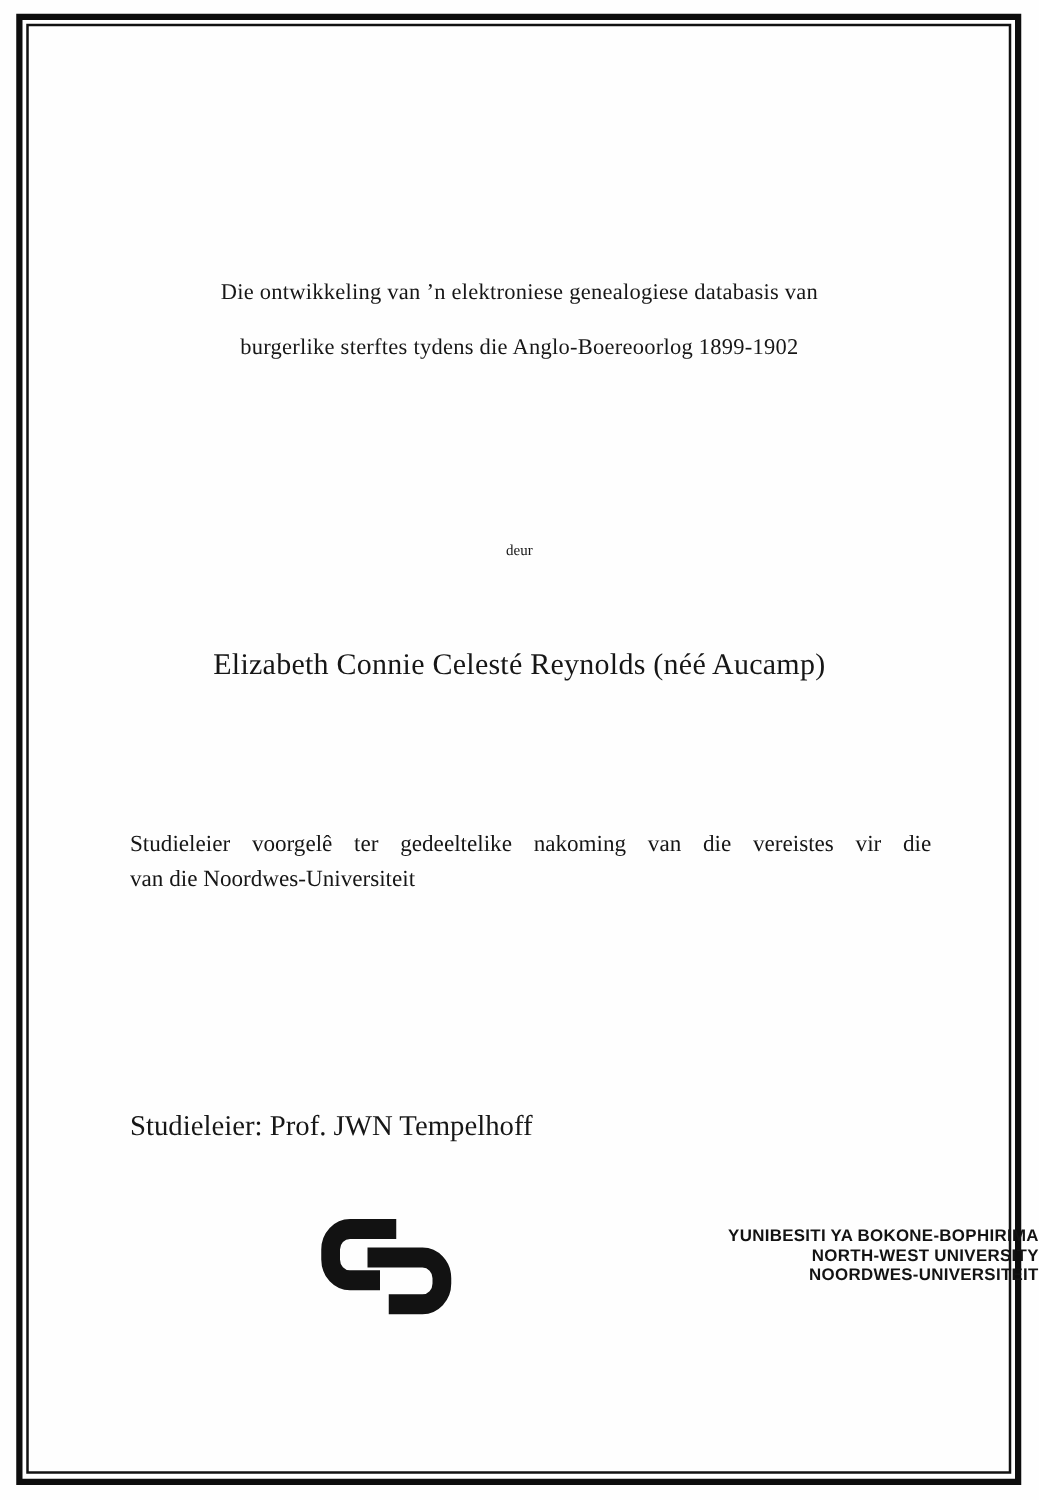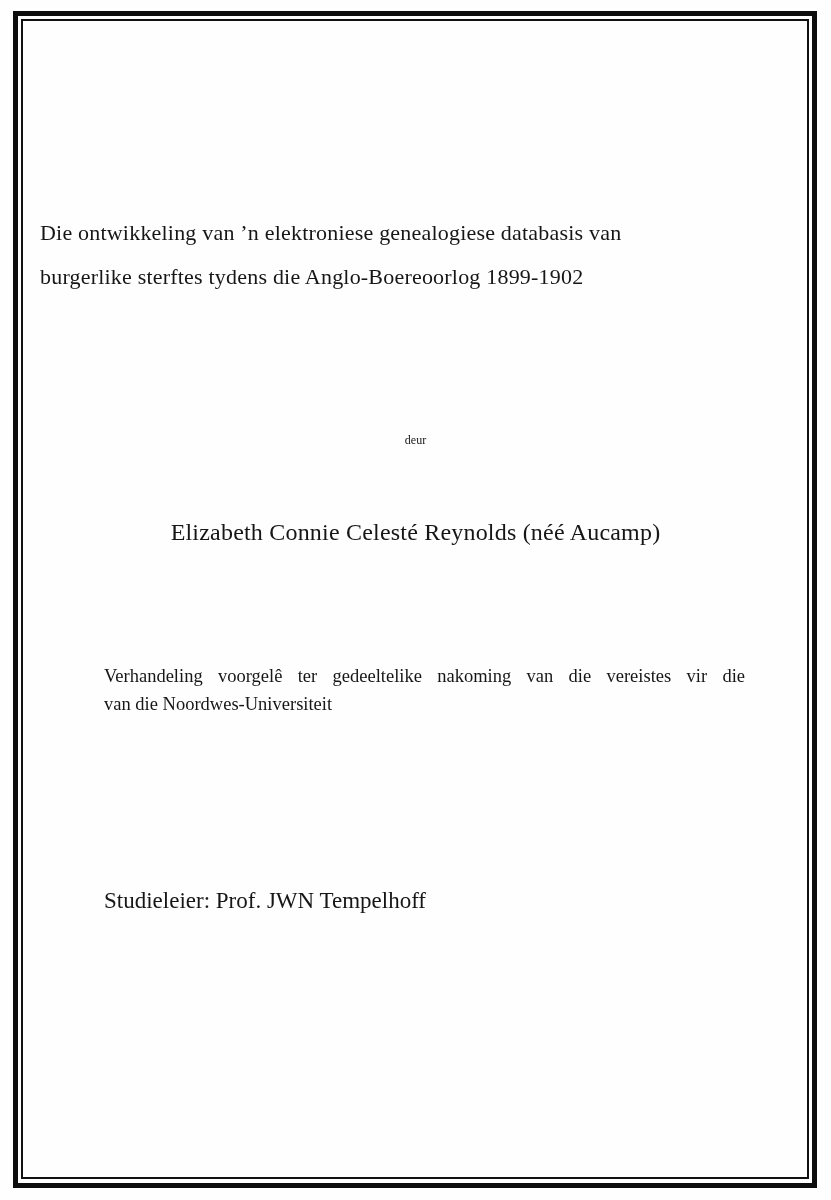--- a/index.html
+++ b/index.html
@@ -27,21 +27,22 @@
     position: absolute;
     top: 19px; left: 21px; right: 22px; bottom: 21px;
     border: 2px solid #111111;
     pointer-events: none;
   }
   .title-block {
     position: absolute;
     top: 211px;
     left: 40px;
     right: 40px;
-    font-size: 22px;
+    text-align: center;
+    font-size: 18px;
     line-height: 44px;
     letter-spacing: 0.2px;
   }
   .byline {
     position: absolute;
     top: 433px;
     left: 0; right: 0;
     text-align: center;
     font-size: 12px;
   }
@@ -115,22 +116,33 @@
   <div class="title-block">
     <div>Die ontwikkeling van ’n elektroniese genealogiese databasis van</div>
     <div>burgerlike sterftes tydens die Anglo-Boereoorlog 1899-1902</div>
   </div>
 
   <div class="byline">deur</div>
 
   <div class="author">Elizabeth Connie Celesté Reynolds (néé Aucamp)</div>
 
   <div class="submission">
-    <div class="justified">Verhandeling voorgelê ter gedeeltelike nakoming van die vereistes vir die</div>
+    <div class="justified">Studieleier voorgelê ter gedeeltelike nakoming van die vereistes vir die</div>
     <div>van die Noordwes-Universiteit</div>
   </div>
 
   <div class="supervisor-block">
     <div>Studieleier: Prof. JWN Tempelhoff</div>
   </div>
 
+  <div class="logo-block">
+    <svg class="logo-mark" viewBox="0 0 106 75" preserveAspectRatio="none" aria-hidden="true">
+      <path d="M 61,9.5 H 24 A 15.5,15.5 0 0 0 8.5,25 V 32.5 A 15.5,15.5 0 0 0 24,48 H 48" fill="none" stroke="#121212" stroke-width="15" stroke-linecap="butt"></path>
+      <path d="M 38,31 H 82 A 15.5,15.5 0 0 1 97.5,46.5 V 50.5 A 15.5,15.5 0 0 1 82,66 H 55" fill="none" stroke="#121212" stroke-width="15" stroke-linecap="butt"></path>
+    </svg>
+    <div class="logo-text">
+      <div>YUNIBESITI YA BOKONE-BOPHIRIMA</div>
+      <div>NORTH-WEST UNIVERSITY</div>
+      <div>NOORDWES-UNIVERSITEIT</div>
+    </div>
+  </div>
 
 </div>
 
 </body></html>

